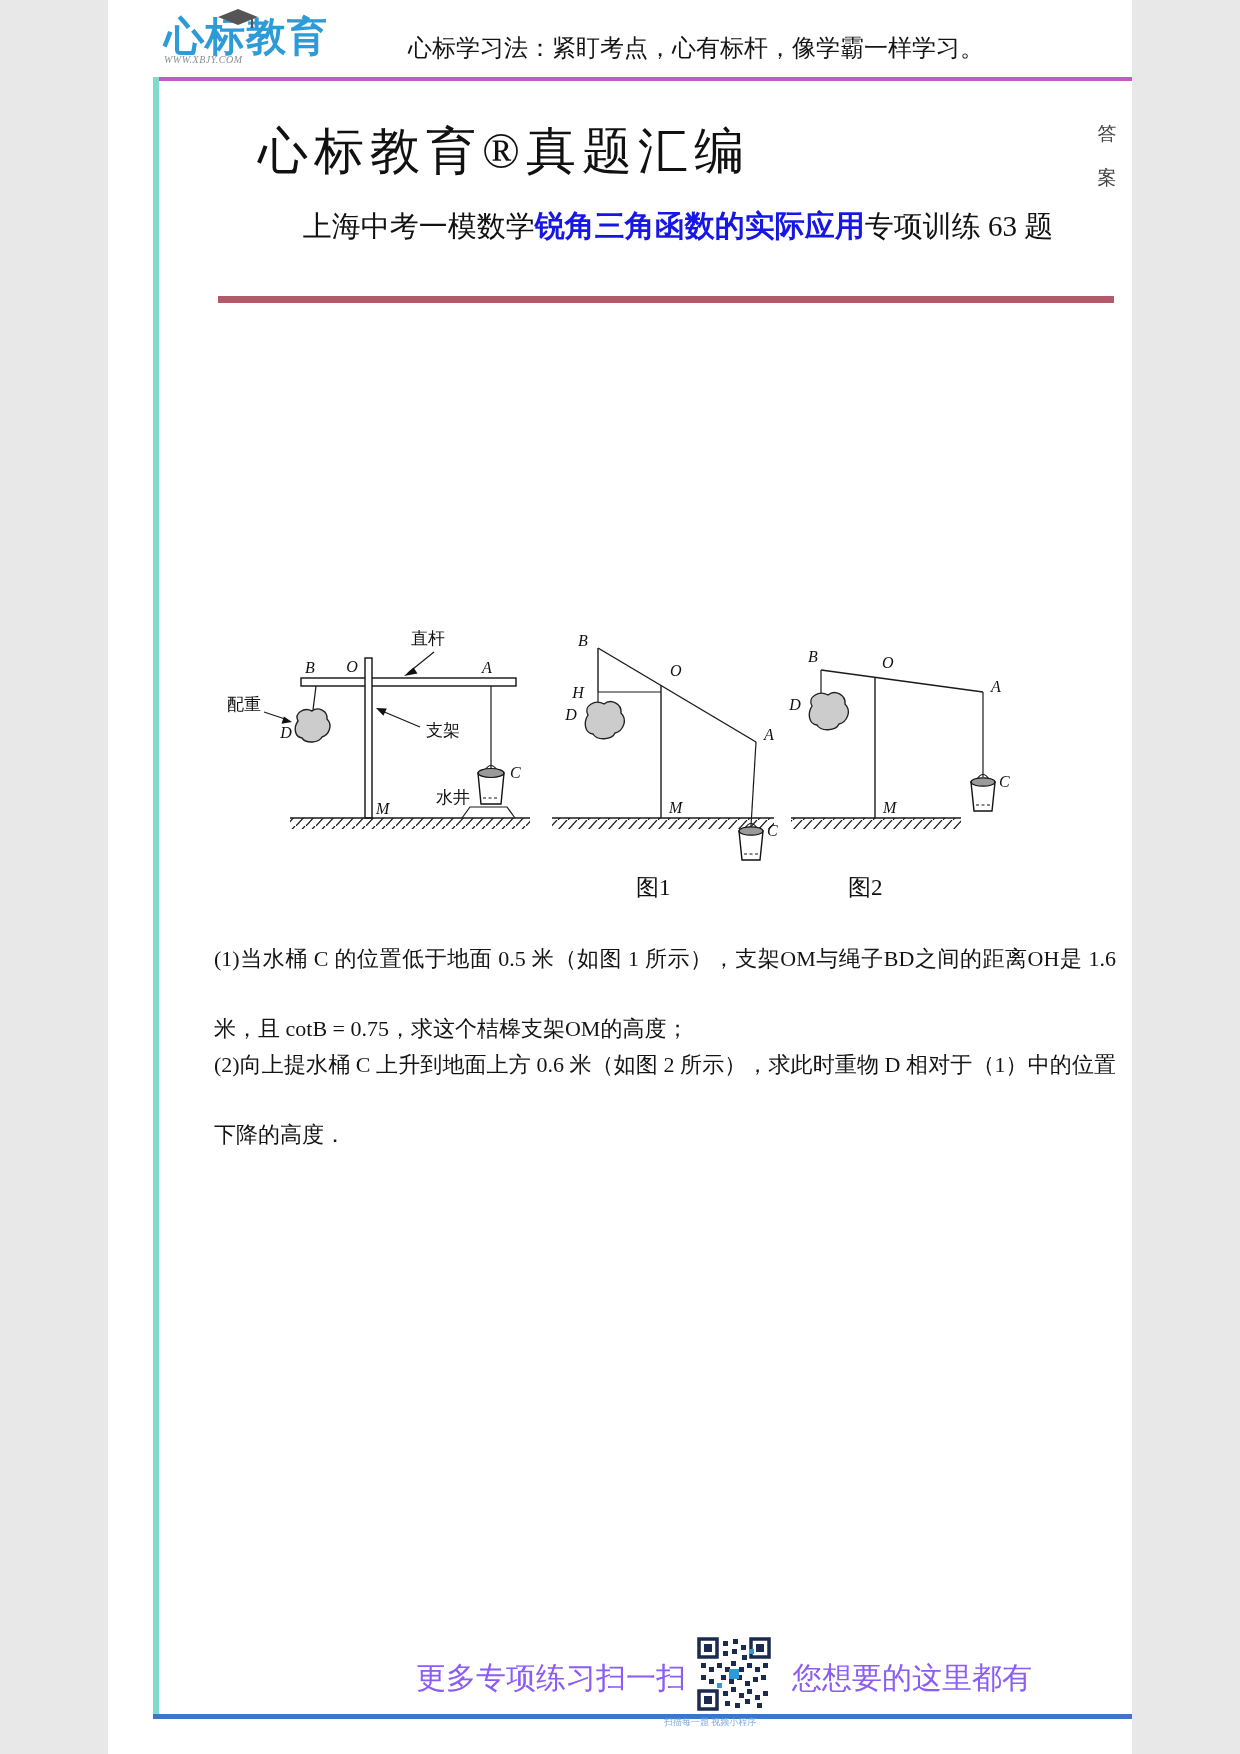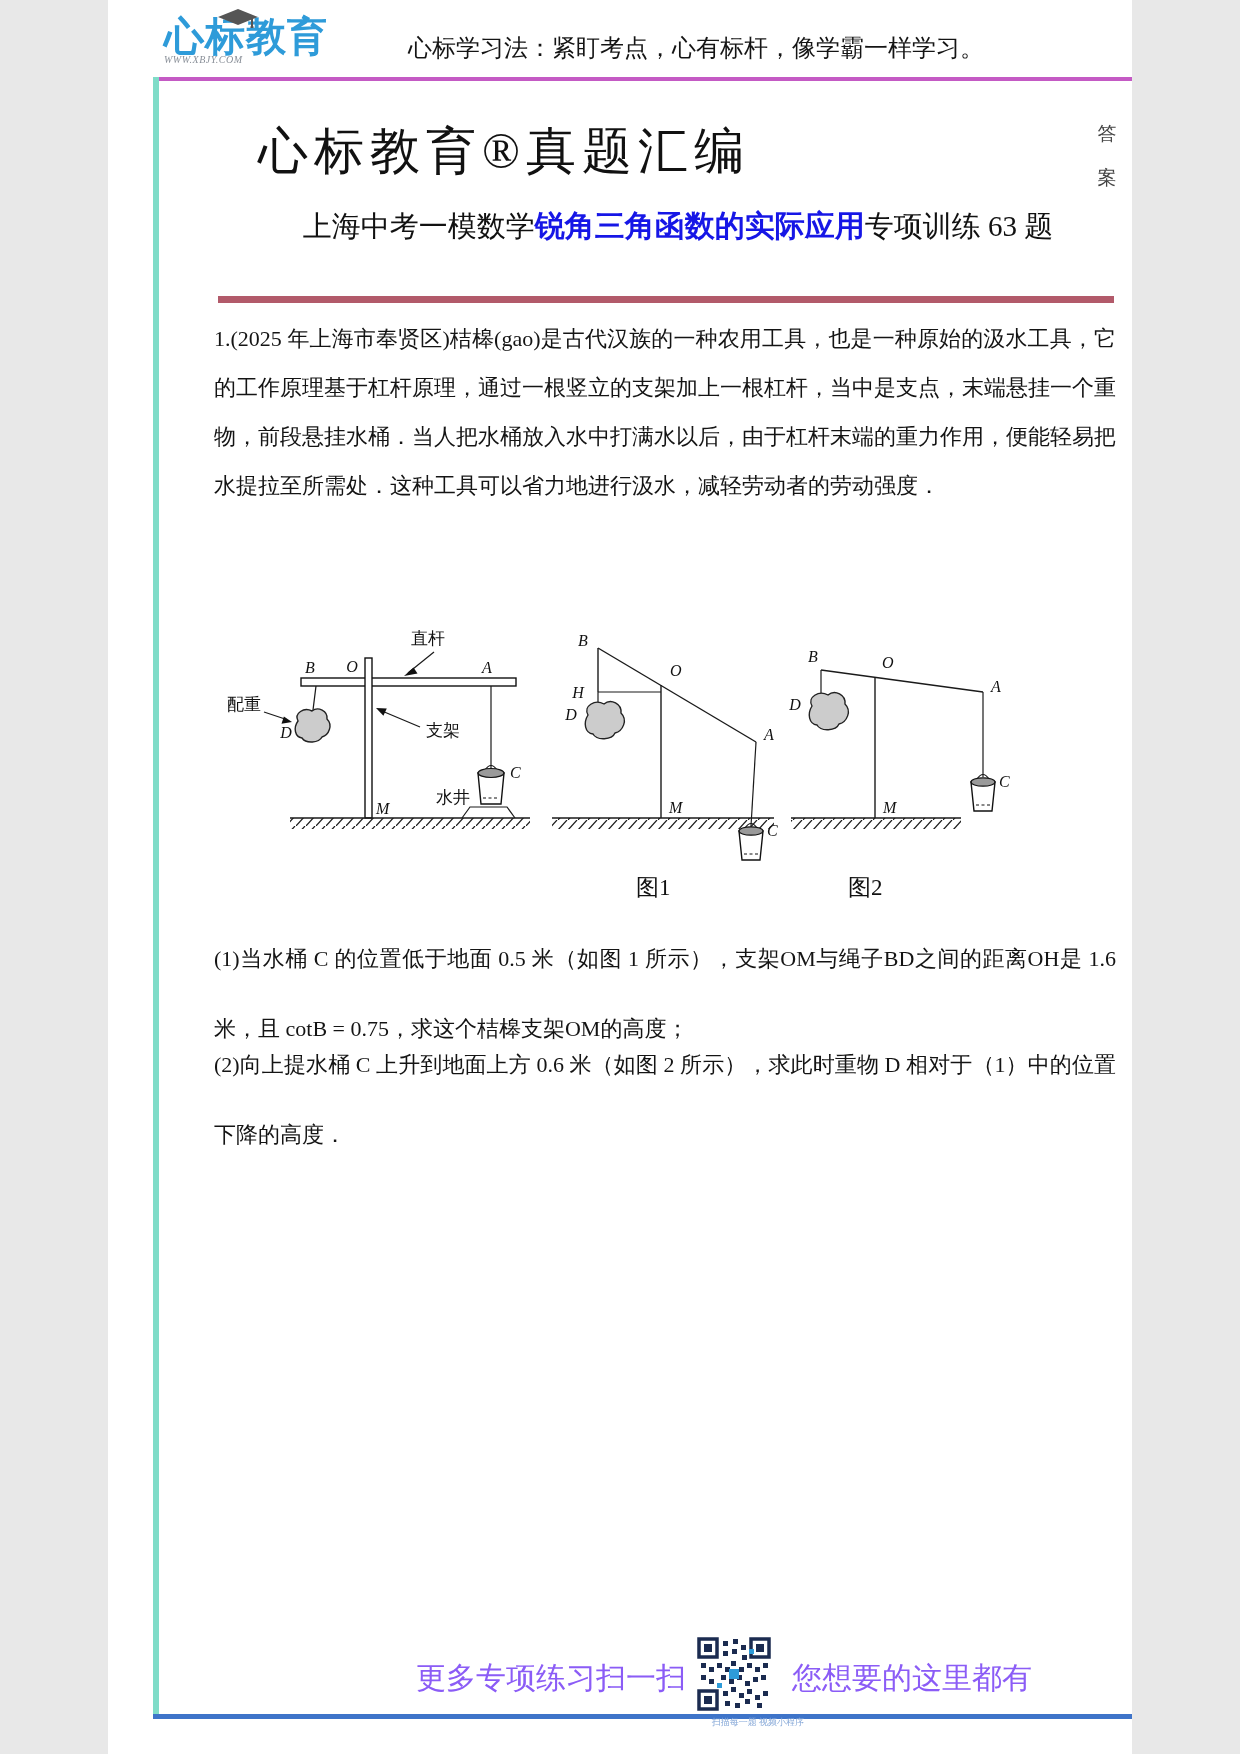--- a/index.html
+++ b/index.html
@@ -29,21 +29,21 @@
   .ptlbl{font-style:italic;font-size:16px;fill:#111;}
   .ann{font-size:17px;fill:#111;font-style:normal;}
   .stroke{stroke:#1a1a1a;fill:none;stroke-width:1.4;}
   .thin{stroke:#1a1a1a;fill:none;stroke-width:1.2;}
   .rock{fill:#cccccc;stroke:#222;stroke-width:1.4;}
   .bucketbody{fill:#ffffff;stroke:#111;stroke-width:1.4;}
   .bucketrim{fill:#9a9a9a;stroke:#111;stroke-width:1.2;}
   .arrowhead{fill:#111;}
   
   .fttxt{font-size:30px;color:#8b5cf6;white-space:nowrap;}
-  #footer-qr-caption{font-size:9px;color:#86a8d8;text-align:right;white-space:nowrap;}
+  #footer-qr-caption{font-size:9px;color:#86a8d8;text-align:left;white-space:nowrap;}
 </style>
 </head>
 <body>
 
 <div id="page">
 
   <div class="abs" style="left:56px;top:16px;">
     <div id="logo-text">心标教育</div>
     <div id="logo-url">WWW.XBJY.COM</div>
     <svg class="abs" style="left:52px;top:-8px;" width="44" height="20" viewBox="0 0 44 20">
@@ -86,21 +86,20 @@
       <text x="104" y="110" text-anchor="middle" font-size="16" font-style="italic" font-weight="bold" fill="#ffffff" font-family="Liberation Sans,sans-serif">S</text>
     </g>
   </svg>
 
   <div class="abs" id="subtitle" style="left:0;top:206px;width:1140px;">
     <span>上海中考一模数学</span><span class="hl">锐角三角函数的实际应用</span><span>专项训练 63 题</span>
   </div>
 
   <div class="abs" id="divider-bar" style="left:110px;top:296px;width:896px;height:7px;"></div>
 
-  <div class="abs para" style="left:106px;top:314px;width:902px;">1.(2025 年上海市奉贤区)桔槔(gao)是古代汉族的一种农用工具，也是一种原始的汲水工具，它的工作原理基于杠杆原理，通过一根竖立的支架加上一根杠杆，当中是支点，末端悬挂一个重物，前段悬挂水桶．当人把水桶放入水中打满水以后，由于杠杆末端的重力作用，便能轻易把水提拉至所需处．这种工具可以省力地进行汲水，减轻劳动者的劳动强度．</div>
 
   <svg class="abs" style="left:98px;top:626px;" width="330" height="210" viewBox="0 0 330 210">
     <defs>
       <pattern id="hatch" width="10" height="10" patternUnits="userSpaceOnUse">
         <line x1="9" y1="0" x2="0" y2="10" stroke="#1a1a1a" stroke-width="1.2"></line>
       </pattern>
     </defs>
 
     <text class="ann" x="222" y="18" text-anchor="middle">直杆</text>
     <line class="thin" x1="228" y1="26" x2="202" y2="47"></line>

